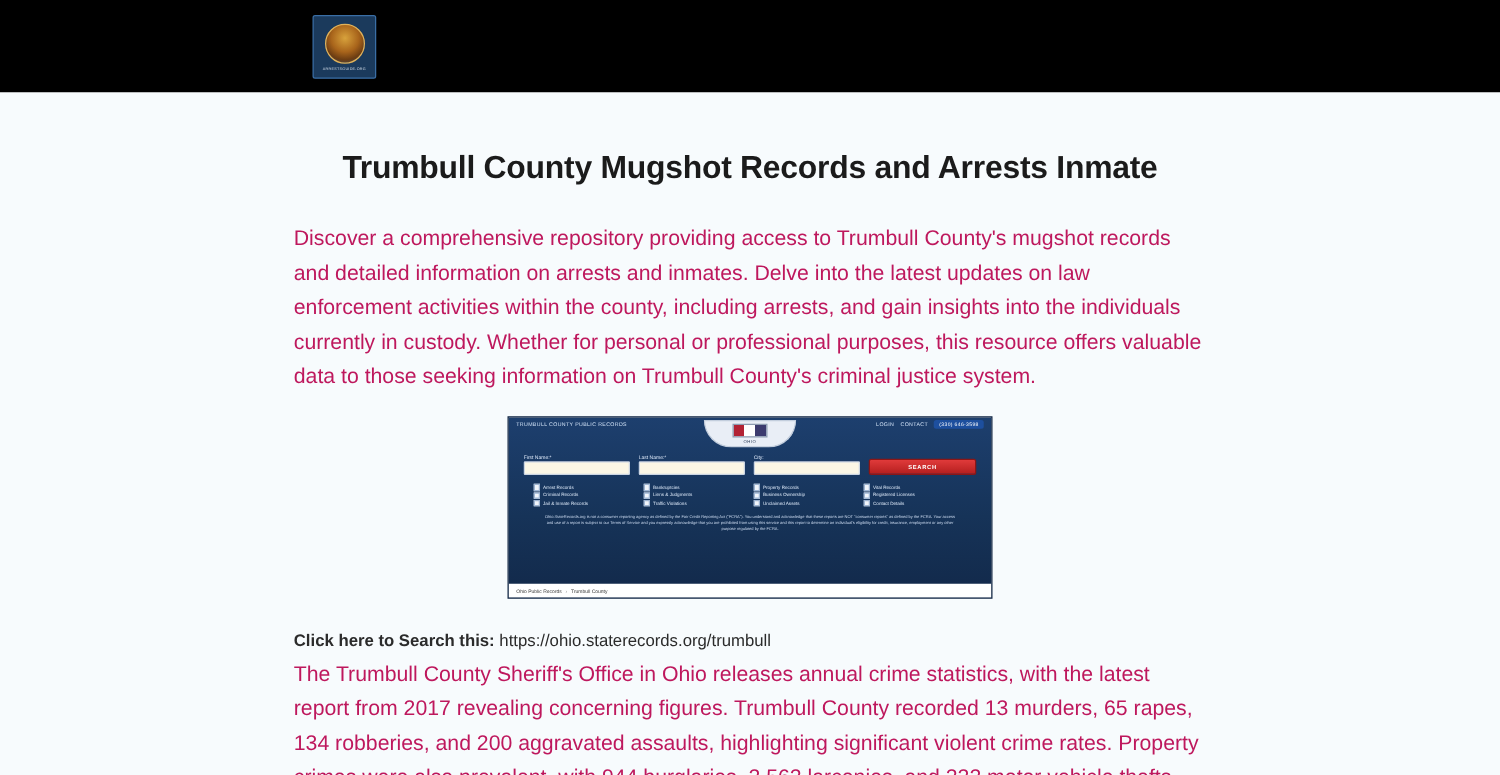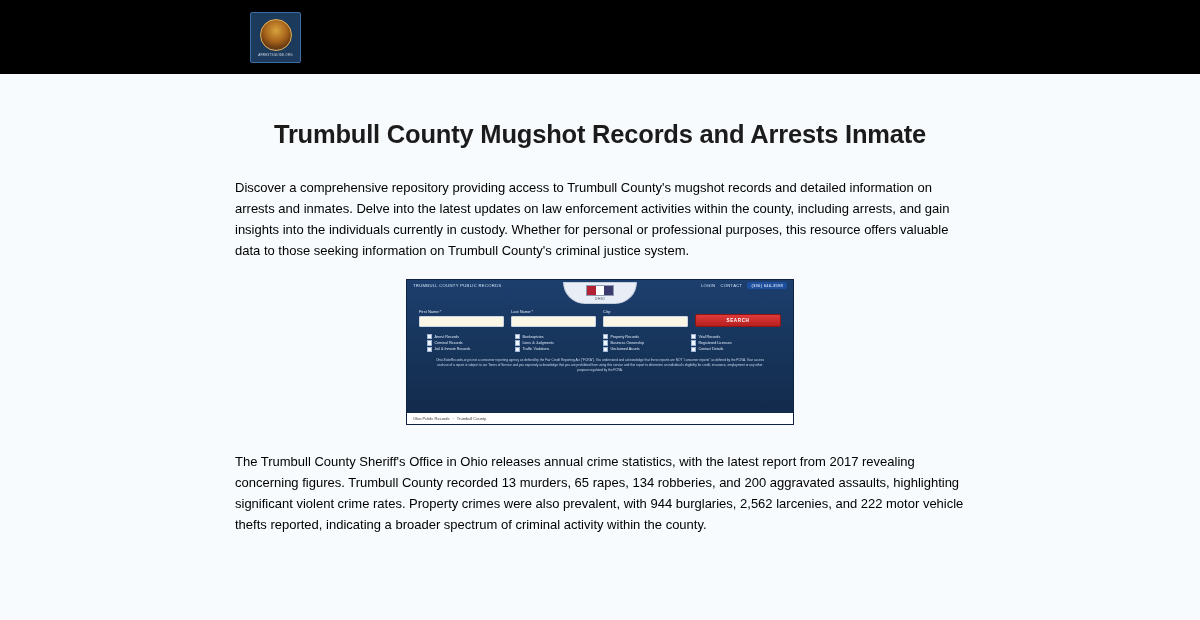--- a/index.html
+++ b/index.html
@@ -67,23 +67,23 @@
   h1.title {
     font-size: 25.5px;
     line-height: 1.3;
     color: #1b1b1b;
     text-align: center;
     margin: 0 0 26px 0;
     font-weight: bold;
     letter-spacing: -0.2px;
   }
   p.para {
-    font-size: 13px;
+    font-size: 17px;
     line-height: 1.62;
-    color: #000000;
+    color: #be185d;
     margin: 0 0 18px 0;
     text-align: left;
   }
   h2.section {
     font-size: 21px;
     color: #1b1b1b;
     font-weight: bold;
     margin: 34px 0 14px 0;
     letter-spacing: -0.2px;
   }
@@ -327,17 +327,21 @@
 
         <div class="crumb">
           <span>Ohio Public Records</span>
           <span class="sep">›</span>
           <span>Trumbull County</span>
         </div>
 
       </div>
     </div>
 
+    <div class="link-line">
+      <b>Click here to Search this:</b>
+      <span class="url">https://ohio.staterecords.org/trumbull</span>
+    </div>
 
     <p class="para">The Trumbull County Sheriff's Office in Ohio releases annual crime statistics, with the latest report from 2017 revealing concerning figures. Trumbull County recorded 13 murders, 65 rapes, 134 robberies, and 200 aggravated assaults, highlighting significant violent crime rates. Property crimes were also prevalent, with 944 burglaries, 2,562 larcenies, and 222 motor vehicle thefts reported, indicating a broader spectrum of criminal activity within the county.</p>
 
   </div>
 </div>
 
 </body></html>

